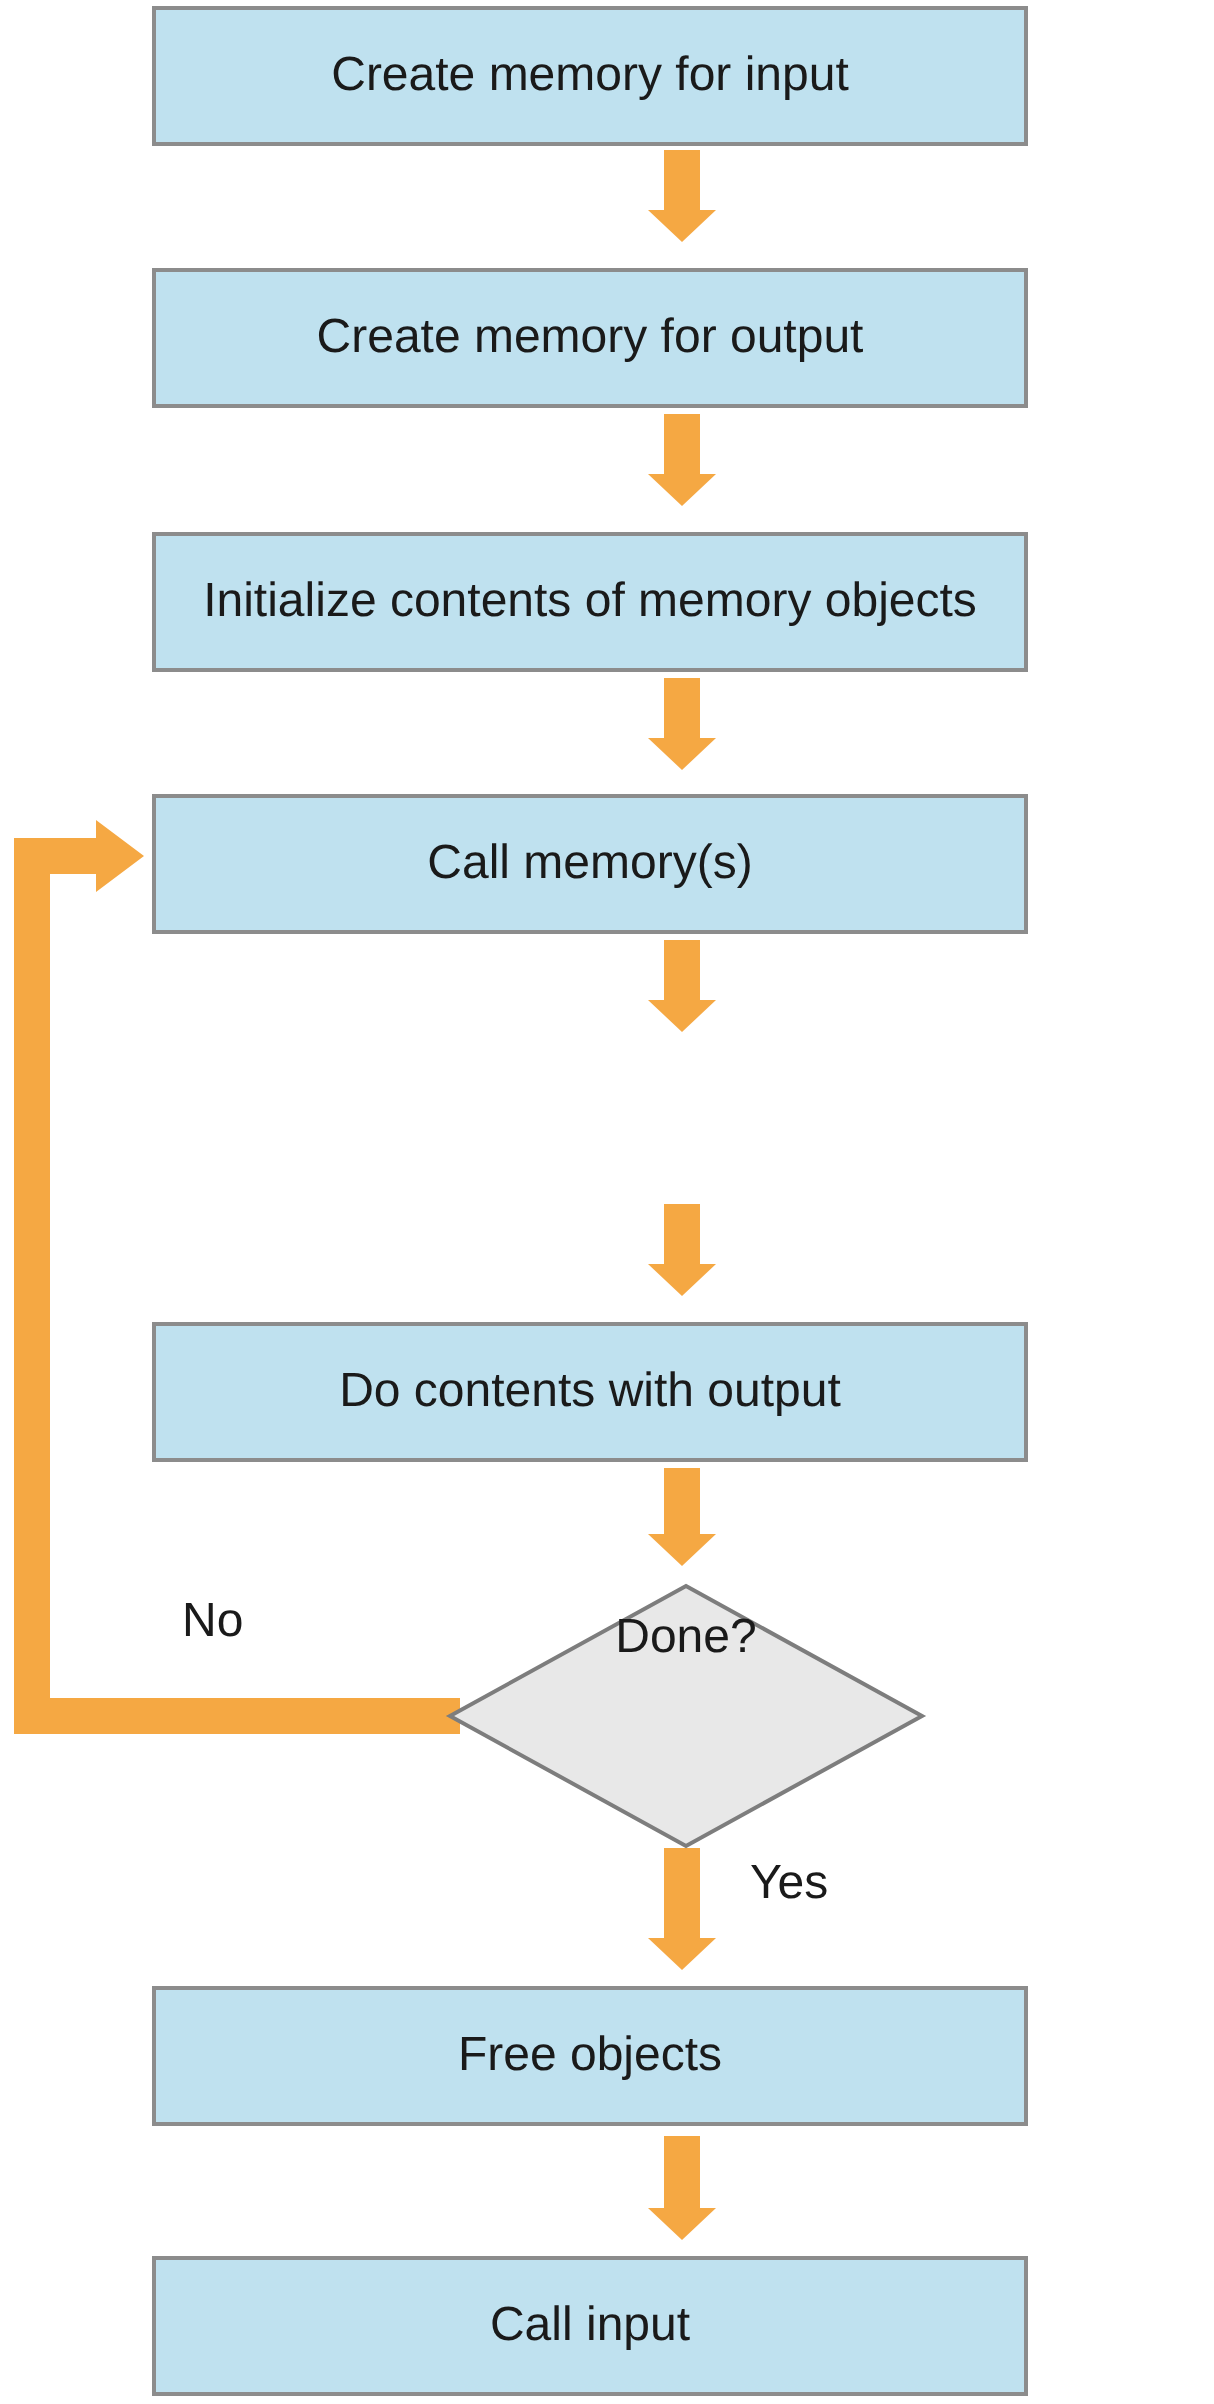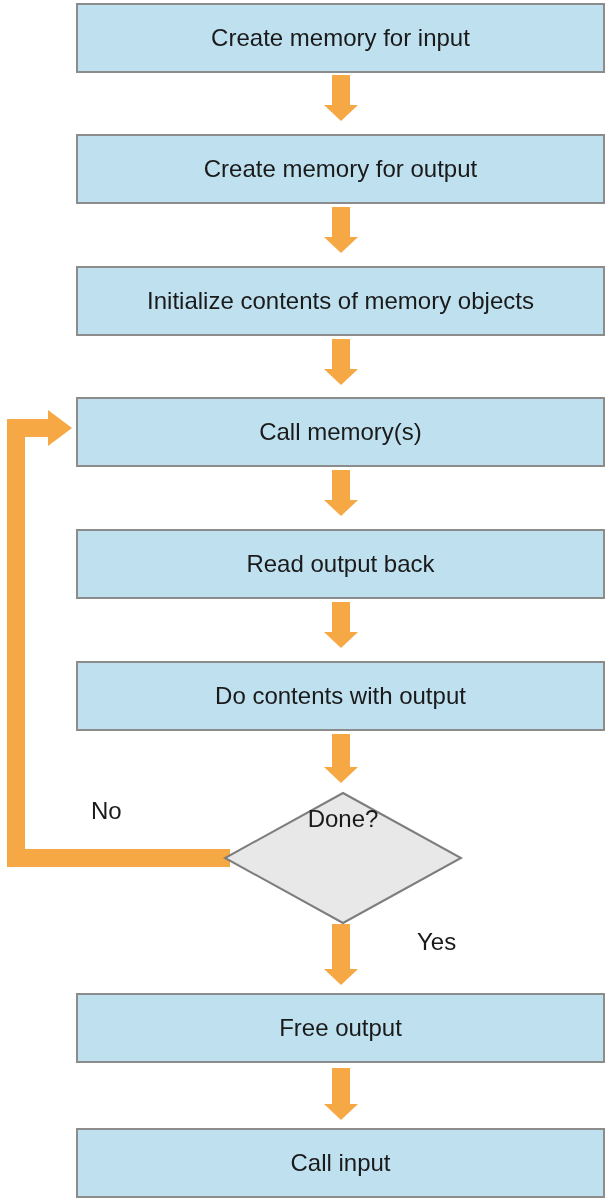--- a/index.html
+++ b/index.html
@@ -24,21 +24,21 @@
   }
   .flow-arrow { fill: var(--arrow, #f5a843); }
   .decision-shape {
     fill: var(--decision-fill, #e8e8e8);
     stroke: var(--decision-border, #7d7d7d);
     stroke-width: 2;
   }
   .process-box {
     position: absolute;
     left: 76px;
-    width: 529px;
+    width: 438px;
     height: 70px;
     box-sizing: border-box;
     background: var(--process-fill, #bfe1ef);
     border: 2px solid var(--process-border, #8c8c8c);
     display: flex;
     align-items: center;
     justify-content: center;
   }
   .box-label, .decision-label, .branch-label {
     font-size: 24px;
@@ -51,21 +51,21 @@
     top: 754px;
     width: 236px;
     height: 130px;
     display: flex;
     align-items: center;
     justify-content: center;
     pointer-events: none;
   }
   .branch-label { position: absolute; }
   .branch-no  { left: 91px;  top: 797px; }
-  .branch-yes { left: 375px; top: 928px; margin-left: 42px; }
+  .branch-yes { left: 375px; top: 928px; }
 </style>
 </head>
 <body>
 
 <div class="canvas">
 
   <svg class="connectors" viewBox="0 0 607 1202" xmlns="http://www.w3.org/2000/svg">
 
     <polygon class="flow-arrow" points="230,849 25,849 25,437 48,437 48,446 72,428 48,410 48,419 7,419 7,867 230,867"></polygon>
 
@@ -86,33 +86,30 @@
   </div>
   <div class="process-box" style="top:266px">
     <span class="box-label">Initialize contents of memory objects</span>
   </div>
   <div class="process-box" style="top:134px">
     <span class="box-label">Create memory for output</span>
   </div>
   <div class="process-box" style="top:397px">
     <span class="box-label">Call memory(s)</span>
   </div>
-  <div class="process-box" style="top:529px">
-    <span class="box-label">Read output back</span>
-  </div>
   <div class="process-box" style="top:661px">
     <span class="box-label">Do contents with output</span>
   </div>
 
   <div class="decision-label-wrap">
     <span class="decision-label">Done?</span>
   </div>
   <span class="branch-label branch-no">No</span>
   <span class="branch-label branch-yes">Yes</span>
 
   <div class="process-box" style="top:993px">
-    <span class="box-label">Free output</span>
+    <span class="box-label">Free objects</span>
   </div>
   <div class="process-box" style="top:1128px">
     <span class="box-label">Call input</span>
   </div>
 
 </div>
 
 </body></html>

